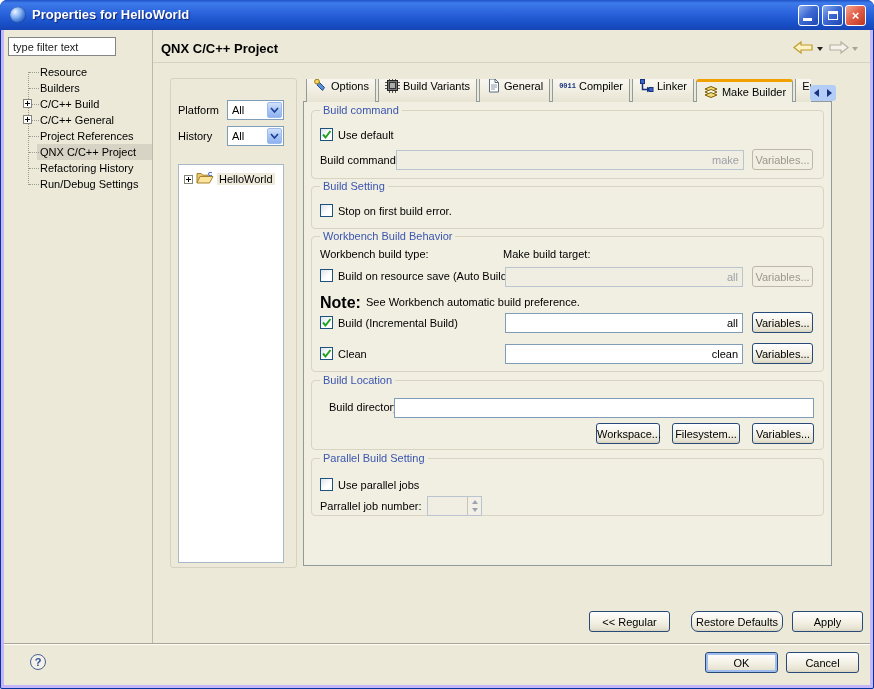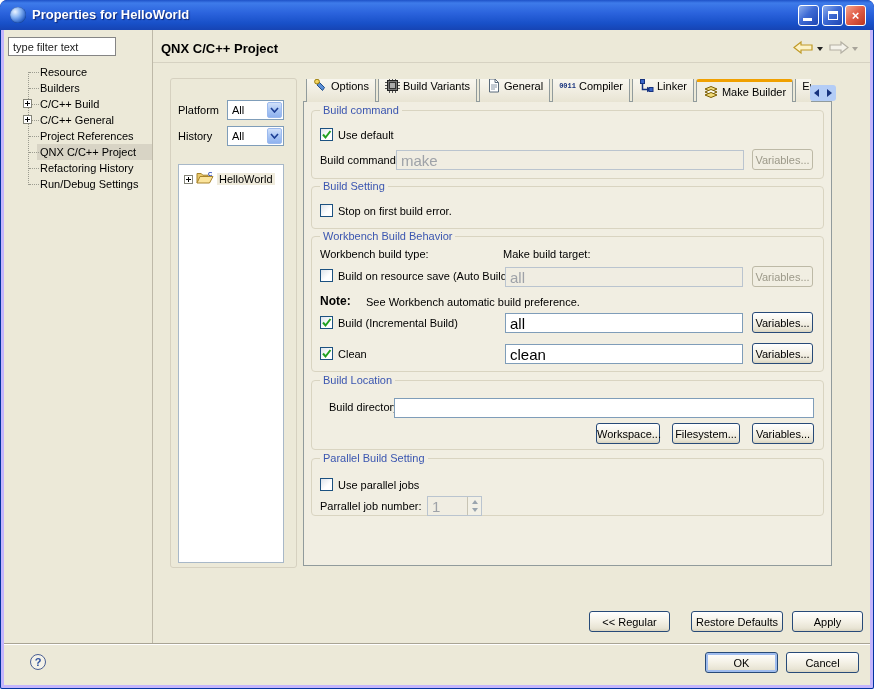--- a/index.html
+++ b/index.html
@@ -78,29 +78,29 @@
   .tri-r { width:0; height:0; border-top:4px solid transparent; border-bottom:4px solid transparent; border-left:5px solid #16327E; }
 
   
   .group { position:absolute; left:311px; width:513px; border:1px solid #D9D4C1; border-radius:4px; background:#F1EEE2; z-index:2; }
   .gtitle { position:absolute; top:-7px; left:8px; padding:0 3px; background:#F1EEE2; color:#3B56B0; white-space:nowrap; }
   .g-cmd { top:110px; height:69px; }
   .g-set { top:186px; height:43px; }
   .g-wb  { top:236px; height:136px; }
   .g-loc { top:380px; height:70px; }
   .g-par { top:458px; height:58px; }
-  .note { font-weight:bold; font-size:12px; }
+  .note { font-weight:bold; font-size:16px; }
 
   .cb { position:absolute; width:13px; height:13px; border:1px solid #1C5180;
         background:linear-gradient(135deg,#DDE3EA 0%,#FFFFFF 60%); }
   .cb svg { position:absolute; left:0px; top:0px; display:none; }
   .cb.on svg { display:block; }
 
   .inp { position:absolute; height:20px; border:1px solid #7F9DB9; background:#fff;
-         font-family:inherit; font-size:15px; color:#000; padding:0 4px; }
+         font-family:inherit; font-size:11px; color:#000; padding:0 4px;text-align:right; }
   .inp:disabled { border-color:#BAC4CF; background:#F0EDE2; color:#9EA2A8; }
 
   .btn { position:absolute; height:21px; border:1px solid #274A78; border-radius:3px;
          background:linear-gradient(180deg,#FFFFFF 0%,#F4F1E6 50%,#E8E4D4 85%,#D9D4C0 100%);
          font-family:inherit; font-size:11px; color:#000; text-align:center; cursor:default; }
   .btn.disabled { border-color:#BDB9A6; color:#9C9989; background:#F1EEE2; }
   .btn.default { box-shadow:inset 0 0 0 2px #9FBCEE; }
 
   .spinner { position:absolute; width:55px; height:20px; }
   .spin-inp { left:0; top:0; width:55px; }
@@ -347,21 +347,21 @@
     <div class="spinner" style="left:115px; top:37px;">
       <input class="inp spin-inp" disabled="" value="1" style="">
       <span class="spin-btns">
         <i class="tri-up"></i>
         <i class="tri-dn"></i>
       </span>
     </div>
   </div>
 
   <button class="btn" style="left:589px; top:611px; width:81px;">&lt;&lt; Regular</button>
-  <button class="btn" style="left:691px; top:611px; width:92px;">Restore Defaults</button>
+  <button class="btn" style="left:691px; top:611px; width:92px;border-radius:7px;">Restore Defaults</button>
   <button class="btn" style="left:792px; top:611px; width:71px;">Apply</button>
 
   <div class="sep1"></div>
   <div class="sep2"></div>
 
   <span class="help"><span>?</span></span>
   <button class="btn default" style="left:705px; top:652px; width:73px;">OK</button>
   <button class="btn" style="left:786px; top:652px; width:73px;">Cancel</button>
 
 </div>

